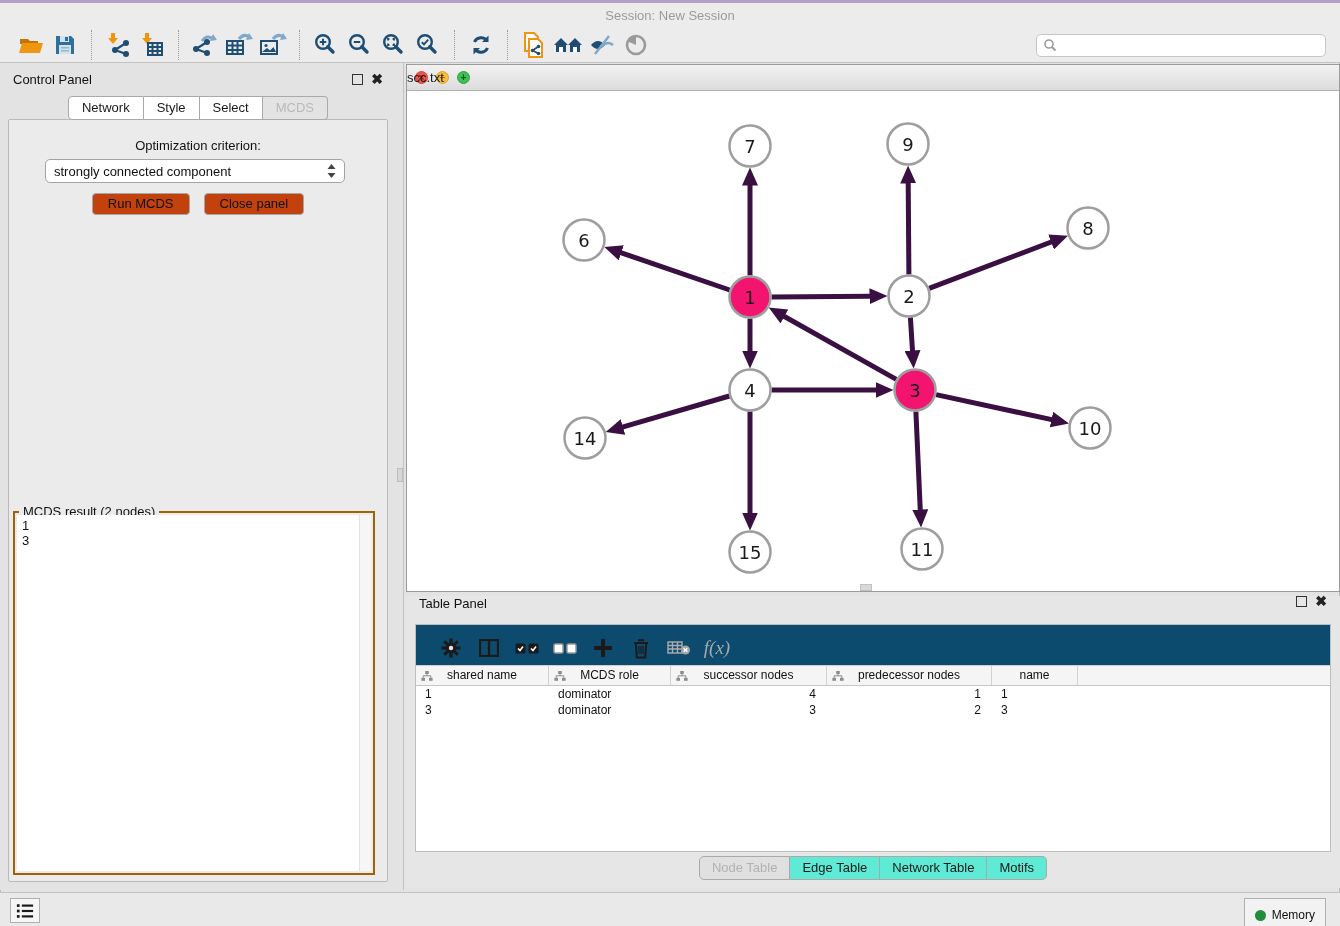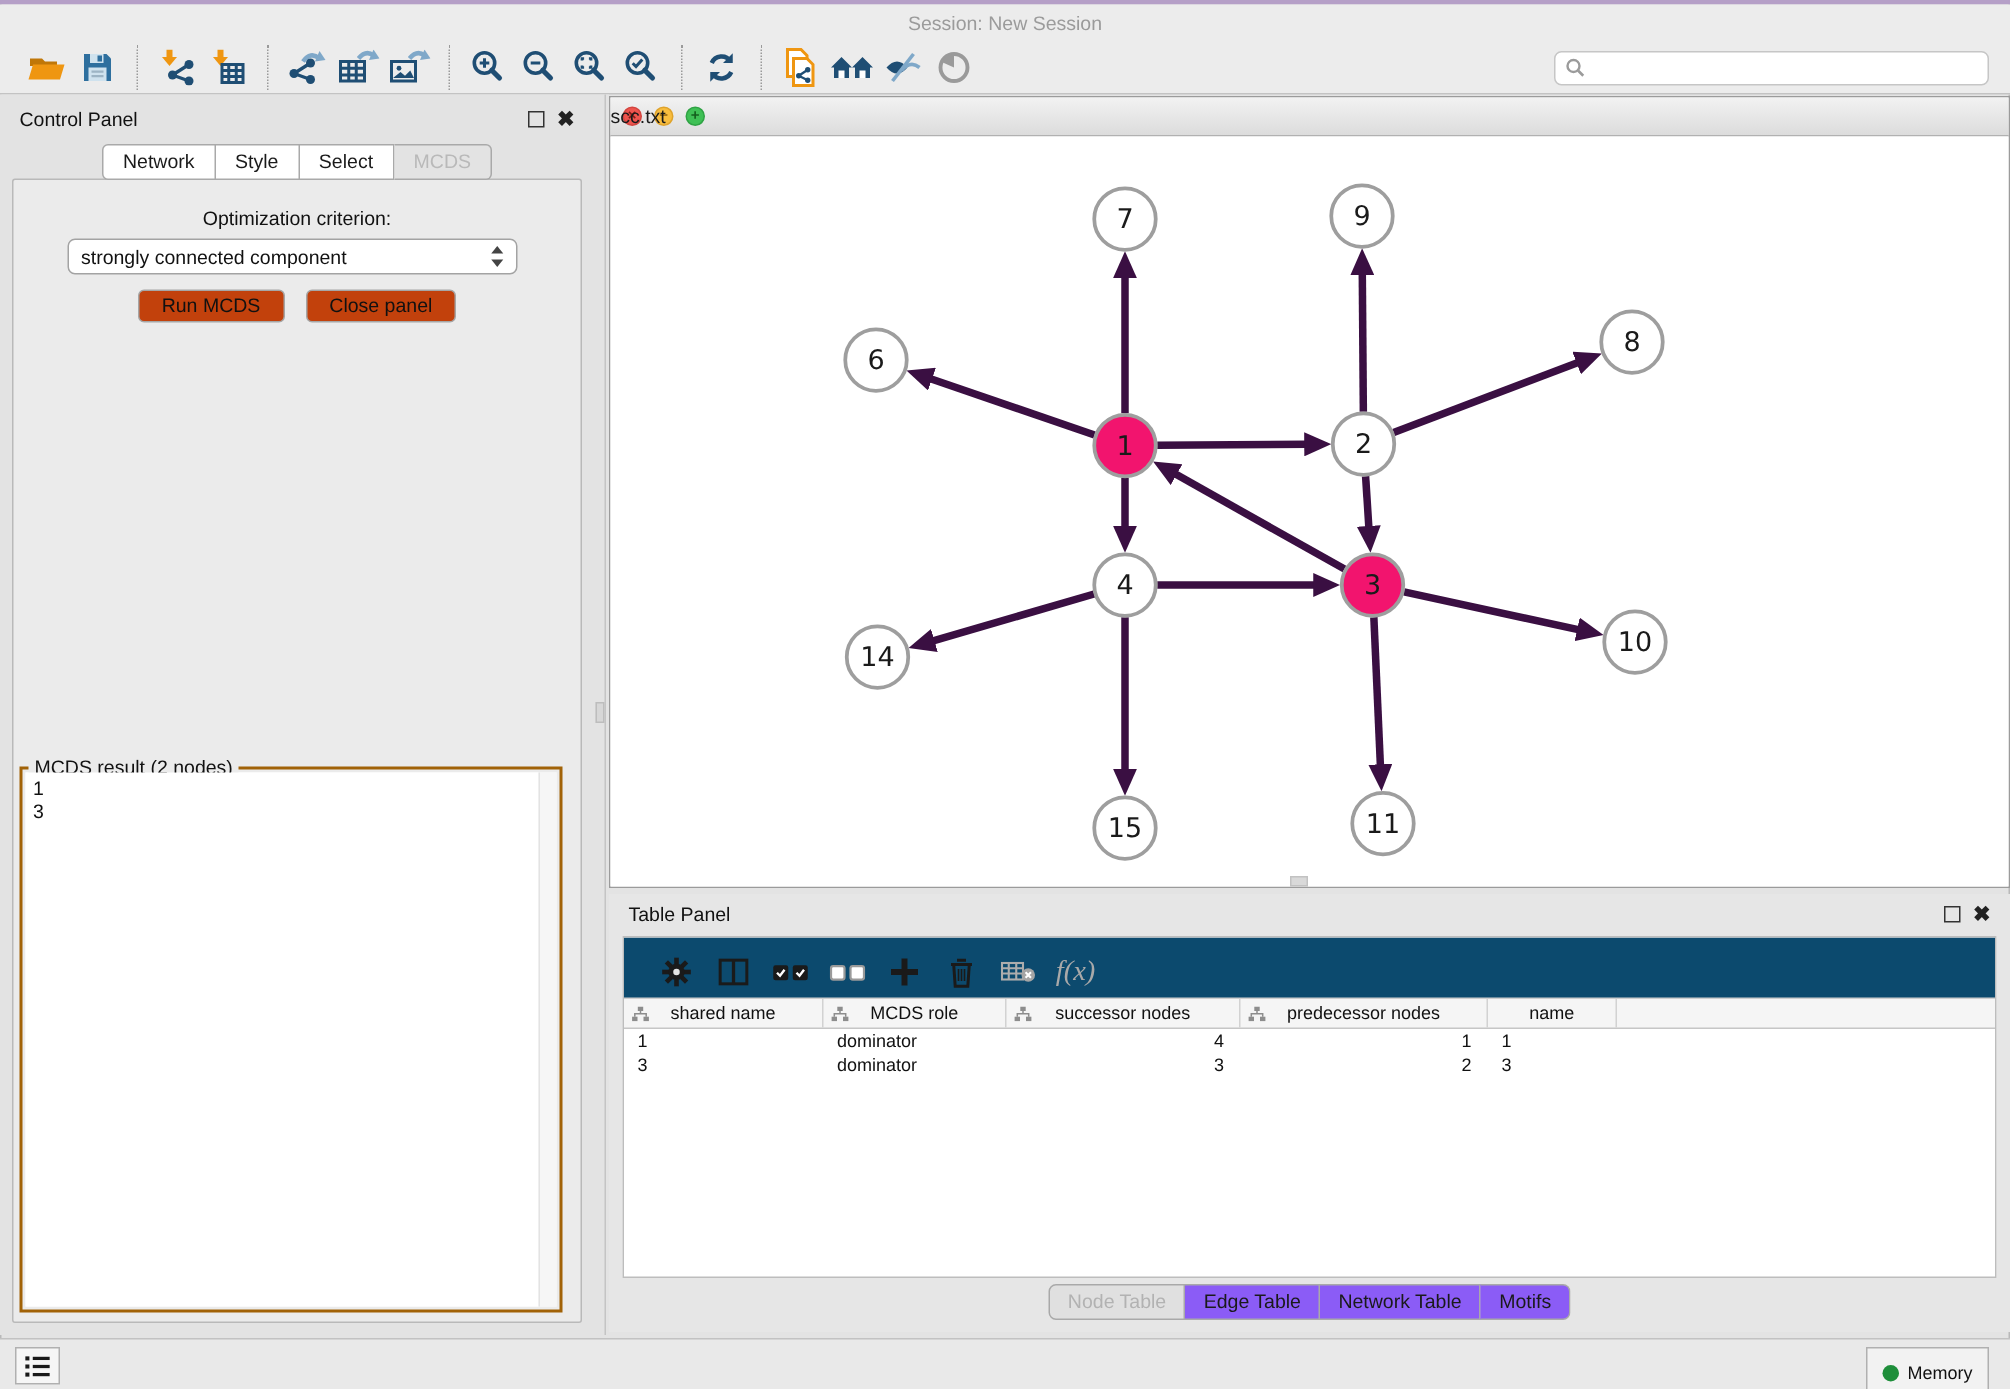--- a/index.html
+++ b/index.html
@@ -69,35 +69,35 @@
   .tl.red { background:#ee544e; border:1px solid #d3453f; color:#7c1d15; }
   .tl.yellow { background:#f8bd3e; border:1px solid #dfa32c; color:#96660f; }
   .tl.green { background:#3fc055; border:1px solid #2fa344; color:#155f1e; }
   .net-title { position:absolute; left:0; width:100%; text-align:left; font-size:13px; color:#1a1a1a; }
   .net-canvas { position:relative; width:932px; height:500px; background:#fff; }
   .canvas-handle { position:absolute; left:453px; bottom:0; width:12px; height:7px; background:#d9d9d9;
                    border:1px solid #c2c2c2; }
 
   
   .table-panel { position:absolute; left:406px; top:596px; width:934px; height:292px; background:#e6e6e6; }
-  .tp-header { height:27px; display:flex; align-items:center; padding:0 13px; font-size:13px; color:#111;gap:44px; }
+  .tp-header { height:27px; display:flex; align-items:flex-start; padding:0 13px; font-size:13px; color:#111;gap:44px; }
   .tp-box { position:absolute; left:9px; right:9px; top:28px; height:228px; border:1px solid #bdbdbd;
             background:#fff; overflow:hidden; }
   .tp-tools { height:41px; background:#0c4a6e; border-bottom:1px solid #cfcfcf; display:flex;
               align-items:flex-end; padding-left:16px; gap:0; }
   .ttbtn { width:38px; height:34px; display:flex; align-items:center; justify-content:center; }
   .fx-label { font-family:"Liberation Serif", serif; font-style:italic; font-size:19px; color:#a9a9a9; }
   .tp-thead { display:flex; height:20px; background:#f5f5f5; border-bottom:1px solid #c6c6c6; }
   .th { position:relative; font-size:12px; color:#111; text-align:center; line-height:19px;
         border-right:1px solid #d2d2d2; }
   .th .hier { position:absolute; left:5px; top:5px; }
   .tp-row { display:flex; height:16px; }
   .td { font-size:12px; color:#111; line-height:16px; overflow:hidden; }
   .tp-tabs { position:absolute; left:0; width:100%; top:260px; display:flex; justify-content:center; }
-  .ft-tab { background:#8b5cf6; border:1px solid #a9a9a9; border-left:none; font-size:13px;
+  .ft-tab { background:#5eead4; border:1px solid #a9a9a9; border-left:none; font-size:13px;
             padding:3px 12px 4px; color:#1a1a1a; }
   .ft-tab:first-child { border-left:1px solid #a9a9a9; border-radius:5px 0 0 5px; }
   .ft-tab:last-child { border-radius:0 5px 5px 0; }
   .ft-tab.disabled { background:#e0e0e0; color:#b2b2b2; }
 
   
   .statusbar { position:absolute; left:0; bottom:0; width:100%; height:34px; background:#e9e9e9;
                border-top:1px solid #c2c2c2; }
   .list-btn { position:absolute; left:10px; top:5px; width:30px; height:25px; background:#f6f6f6;
               border:1px solid #b0b0b0; display:flex; align-items:center; justify-content:center; }

